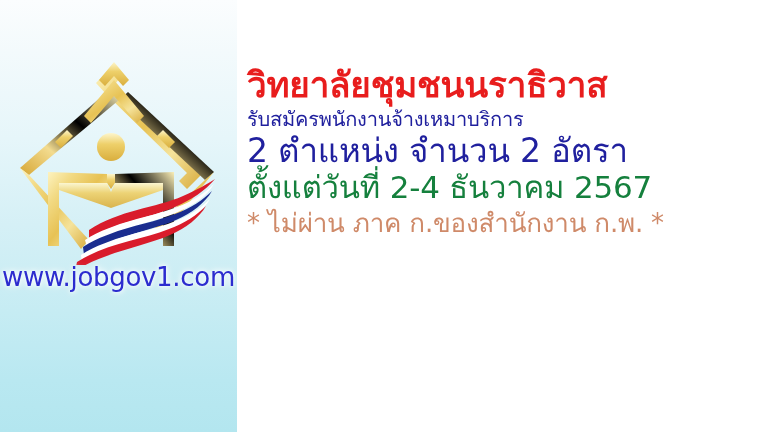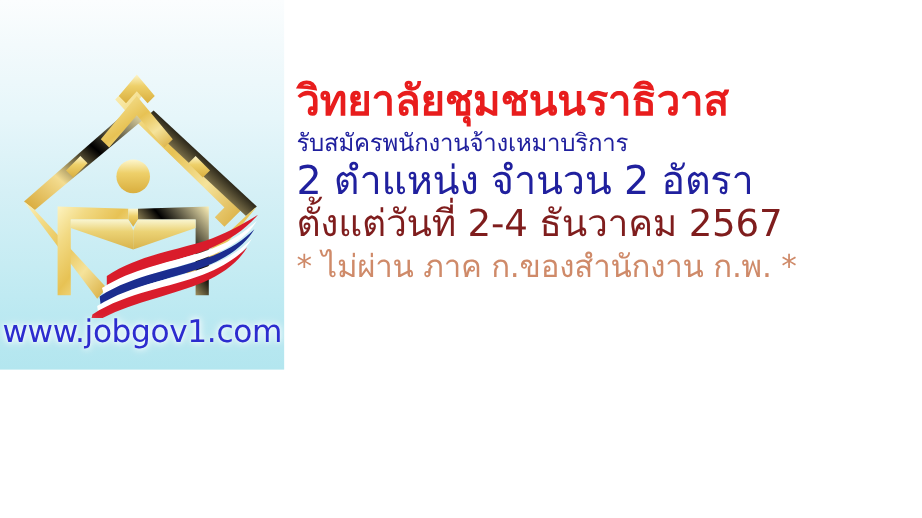--- a/index.html
+++ b/index.html
@@ -13,21 +13,21 @@
     position:relative;
     width:768px; height:432px;
     background:#ffffff;
     display:flex;
     flex-direction:row;
   }
 
   
   .logo-panel {
     position:relative;
-    width:237px; height:308px;
+    width:237px; height:432px;
     background:linear-gradient(180deg,
       #fbfdfe 0%,
       #f3fafc 12%,
       #e6f6fa 32%,
       #d5f0f6 52%,
       #c6ecf3 72%,
       #b9e8f1 88%,
       #b3e6ef 100%);
     flex:0 0 237px;
     overflow:hidden;
@@ -170,21 +170,21 @@
           <path d="M66 212 C96 193 130 190 158 179 C174 173 186 165 195 156 C188 168 175 178 159 185 C131 197 94 202 64 221 Z" fill="#d91c2b"></path>
         </g>
       </svg>
     </div>
 
     <div class="site-url" style="color: rgb(44, 44, 207);">www.jobgov1.com</div>
   </div>
 
   <div class="text-panel">
     <div class="headline-block">
-      <div class="line line-college" style="color: rgb(232, 29, 29);">วิทยาลัยชุมชนนราธิวาส</div>
+      <div class="line line-college" style="color: rgb(232, 29, 29); font-family: Liberation Serif, serif;">วิทยาลัยชุมชนนราธิวาส</div>
       <div class="line line-recruit" style="color: rgb(32, 32, 158);">รับสมัครพนักงานจ้างเหมาบริการ</div>
       <div class="line line-positions" style="color: rgb(32, 32, 158);">2 ตำแหน่ง จำนวน 2 อัตรา</div>
-      <div class="line line-dates" style="color: #7f1d1d;">ตั้งแต่วันที่ 2-4 ธันวาคม 2567</div>
+      <div class="line line-dates" style="color: #15803d;">ตั้งแต่วันที่ 2-4 ธันวาคม 2567</div>
       <div class="line line-note" style="color: rgb(207, 138, 105);">* ไม่ผ่าน ภาค ก.ของสำนักงาน ก.พ. *</div>
     </div>
   </div>
 
 </div>
 
 </body></html>

